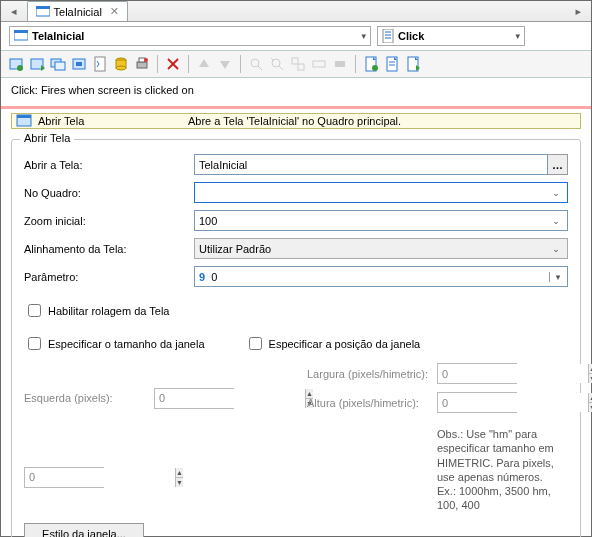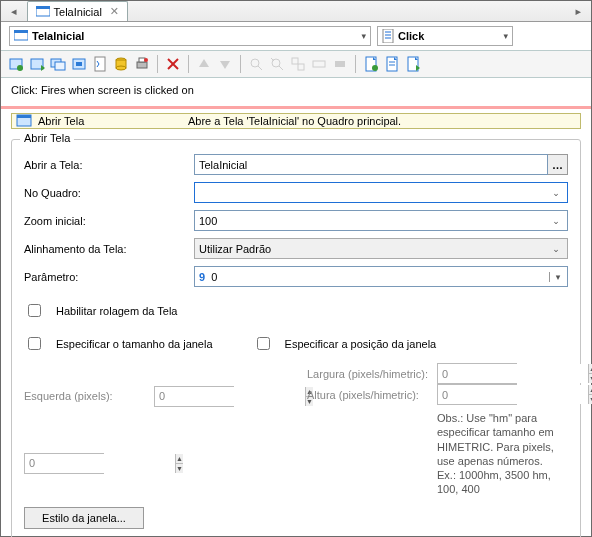--- a/index.html
+++ b/index.html
@@ -8,21 +8,21 @@
   
   .tabbar { display: flex; align-items: center; border-bottom: 1px solid #999; background: linear-gradient(#f5f5f5,#eaeaea); padding: 0 6px; height: 24px; gap: 6px; }
   .tabbar .tab { display: flex; align-items: center; gap: 4px; background: #fff; border: 1px solid #9aa; border-bottom: none; padding: 3px 8px; border-radius: 2px 2px 0 0; }
   .tabbar .spacer { flex: 1; }
   .tabbar .arrow { color: #666; cursor: pointer; padding: 0 4px; }
   
   .toolbar1 { display: flex; align-items: center; gap: 6px; padding: 4px 8px; border-bottom: 1px solid #bcc; }
   .toolbar1 .combo { display: flex; align-items: center; gap: 4px; background: #fff; border: 1px solid #aaa; padding: 2px 4px; height: 20px; }
   .toolbar1 .combo .icon { flex: 0 0 auto; }
   .toolbar1 .combo.wide { width: 362px; }
-  .toolbar1 .combo.mid { width: 136px; }
+  .toolbar1 .combo.mid { width: 148px; }
   .toolbar1 .combo .drop { margin-left: auto; color: #555; font-size: 9px; }
   
   .toolbar2 { display: flex; align-items: center; gap: 3px; padding: 4px 6px; border-bottom: 1px solid #bcc; background: #f5f5f5; height: 30px; }
   .toolbar2 .ticon { width: 18px; height: 18px; display:flex;align-items:center;justify-content:center; border-radius:2px; cursor:pointer; }
   .toolbar2 .sep { width:1px; height:18px; background:#bbb; margin: 0 3px; }
   .toolbar2 .dis { opacity:0.35; }
   
   .descline { padding: 6px 10px 10px; border-bottom: 3px solid #fca5a5; color:#000; }
   
   .actionrow { margin: 4px 10px 10px; border: 1px solid #c0bb6d; background: #fdfbe6; display:flex; align-items:center; height:22px; }
@@ -40,24 +40,24 @@
   }
   .fld-input.blue input, .fld-input.blue .sel { border-color: #1e6fd6; }
   .fld-input .sel { display:flex; align-items:center; position:relative; }
   .fld-input .sel .sval { flex:1; }
   .fld-input .caret { width:14px; display:flex; align-items:center; justify-content:center; color:#555; font-size:9px; }
   .fld-input .browse { width:20px; border:1px solid #999; border-left:none; background:#eee; display:flex;align-items:center;justify-content:center; font-weight:bold; cursor:pointer; }
   .fld-input.gray .sel { background:#f0f0f0; border-color:#aaa; }
   .fld-input .numtag { color:#1e6fd6; font-weight:bold; margin-right:6px; }
   
   .checks { margin: 12px 0 6px; display:flex; gap: 40px; }
-  .check { display:flex; align-items:center; gap:12px; }
+  .check { display:flex; align-items:center; gap:4px; }
   .check input { width:13px; height:13px; }
   .posgrid { display:grid; grid-template-columns: 1fr 1fr; column-gap: 22px; margin-top: 4px; }
-  .posgrid .pcol { display:grid; grid-template-columns: 130px 1fr; align-items:center; }
+  .posgrid .pcol { display:grid; grid-template-columns: 130px 1fr; row-gap:8px; align-items:center; }
   .posgrid .plab { color:#888; }
   .spin { display:flex; border:1px solid #bbb; height:21px; width:80px; }
   .spin input { flex:1; border:none; padding:2px 4px; background:#fff; color:#888; }
   .spin .btns { width:16px; display:flex; flex-direction:column; border-left:1px solid #bbb; }
   .spin .btns div { flex:1; display:flex;align-items:center;justify-content:center; font-size:7px; color:#555; background:#eee; cursor:pointer;}
   .spin .btns div:first-child { border-bottom:1px solid #bbb; }
   .note { color:#555; font-size:11px; line-height:1.3; margin-top: 6px; }
   .stylebtn { margin-top:10px; border:1px solid #999; background:#eee; padding: 4px 10px; cursor:pointer; width:120px; text-align:center; }
   svg { display:block; }
 </style>

